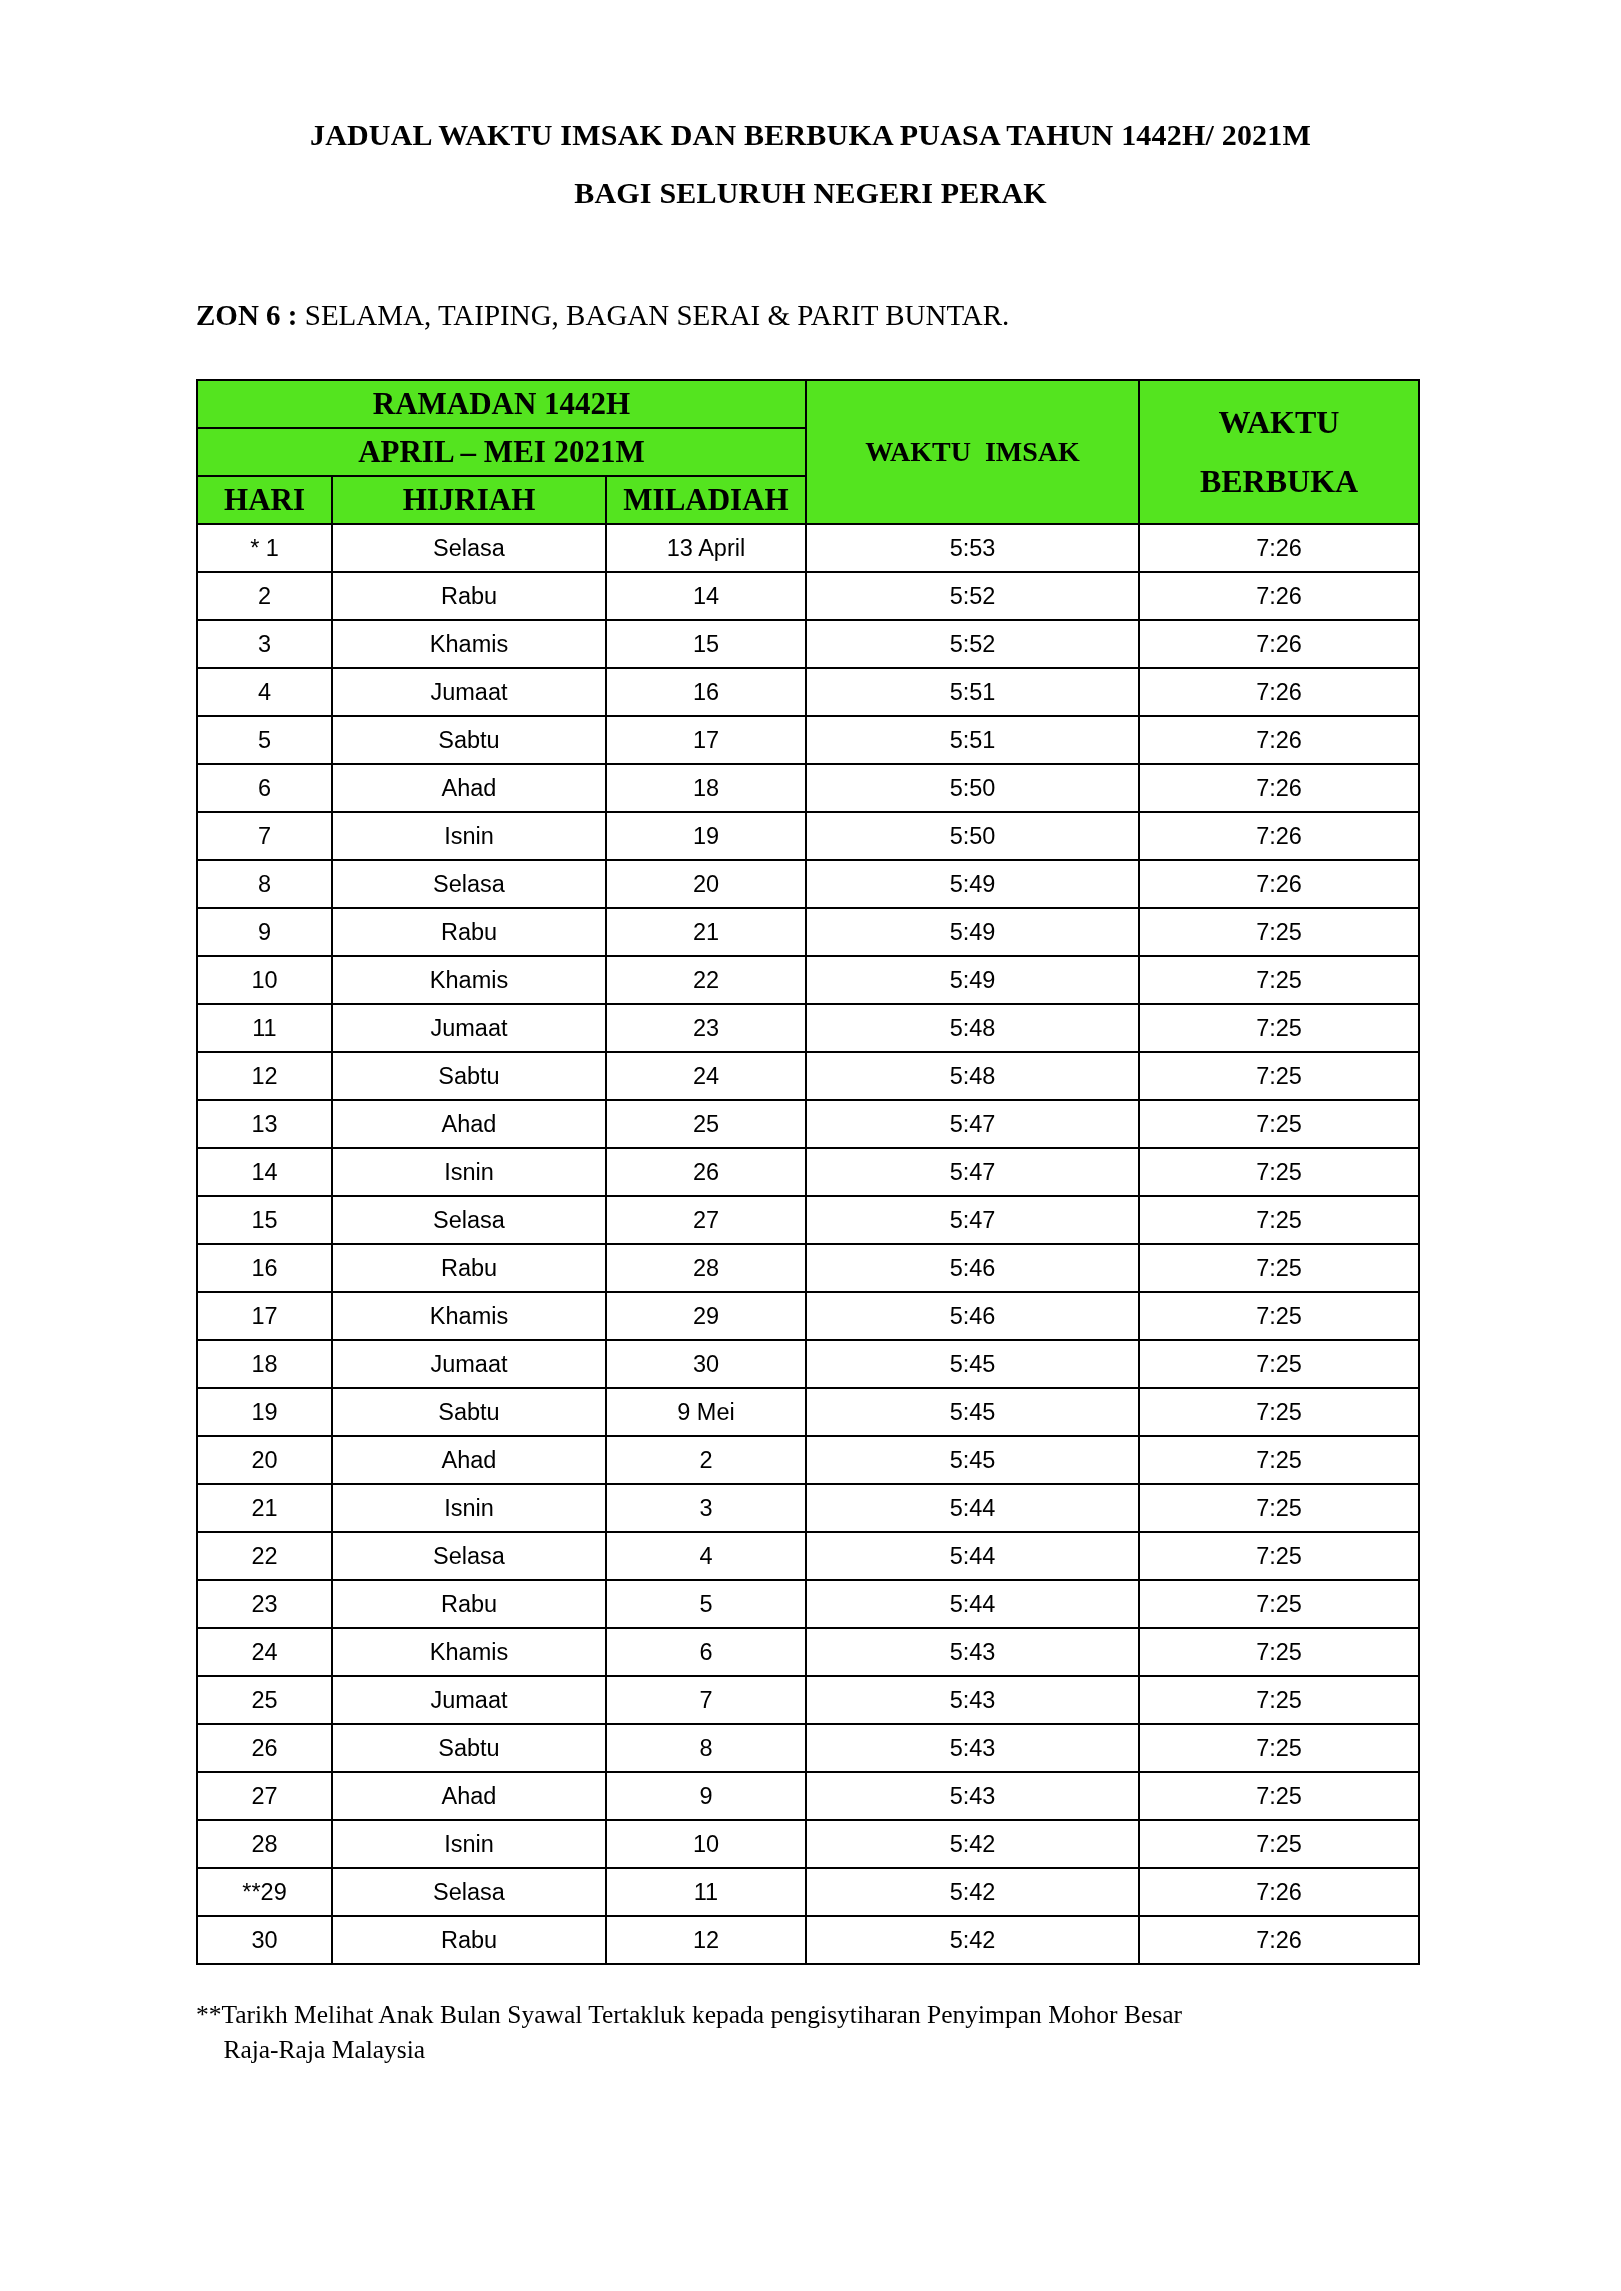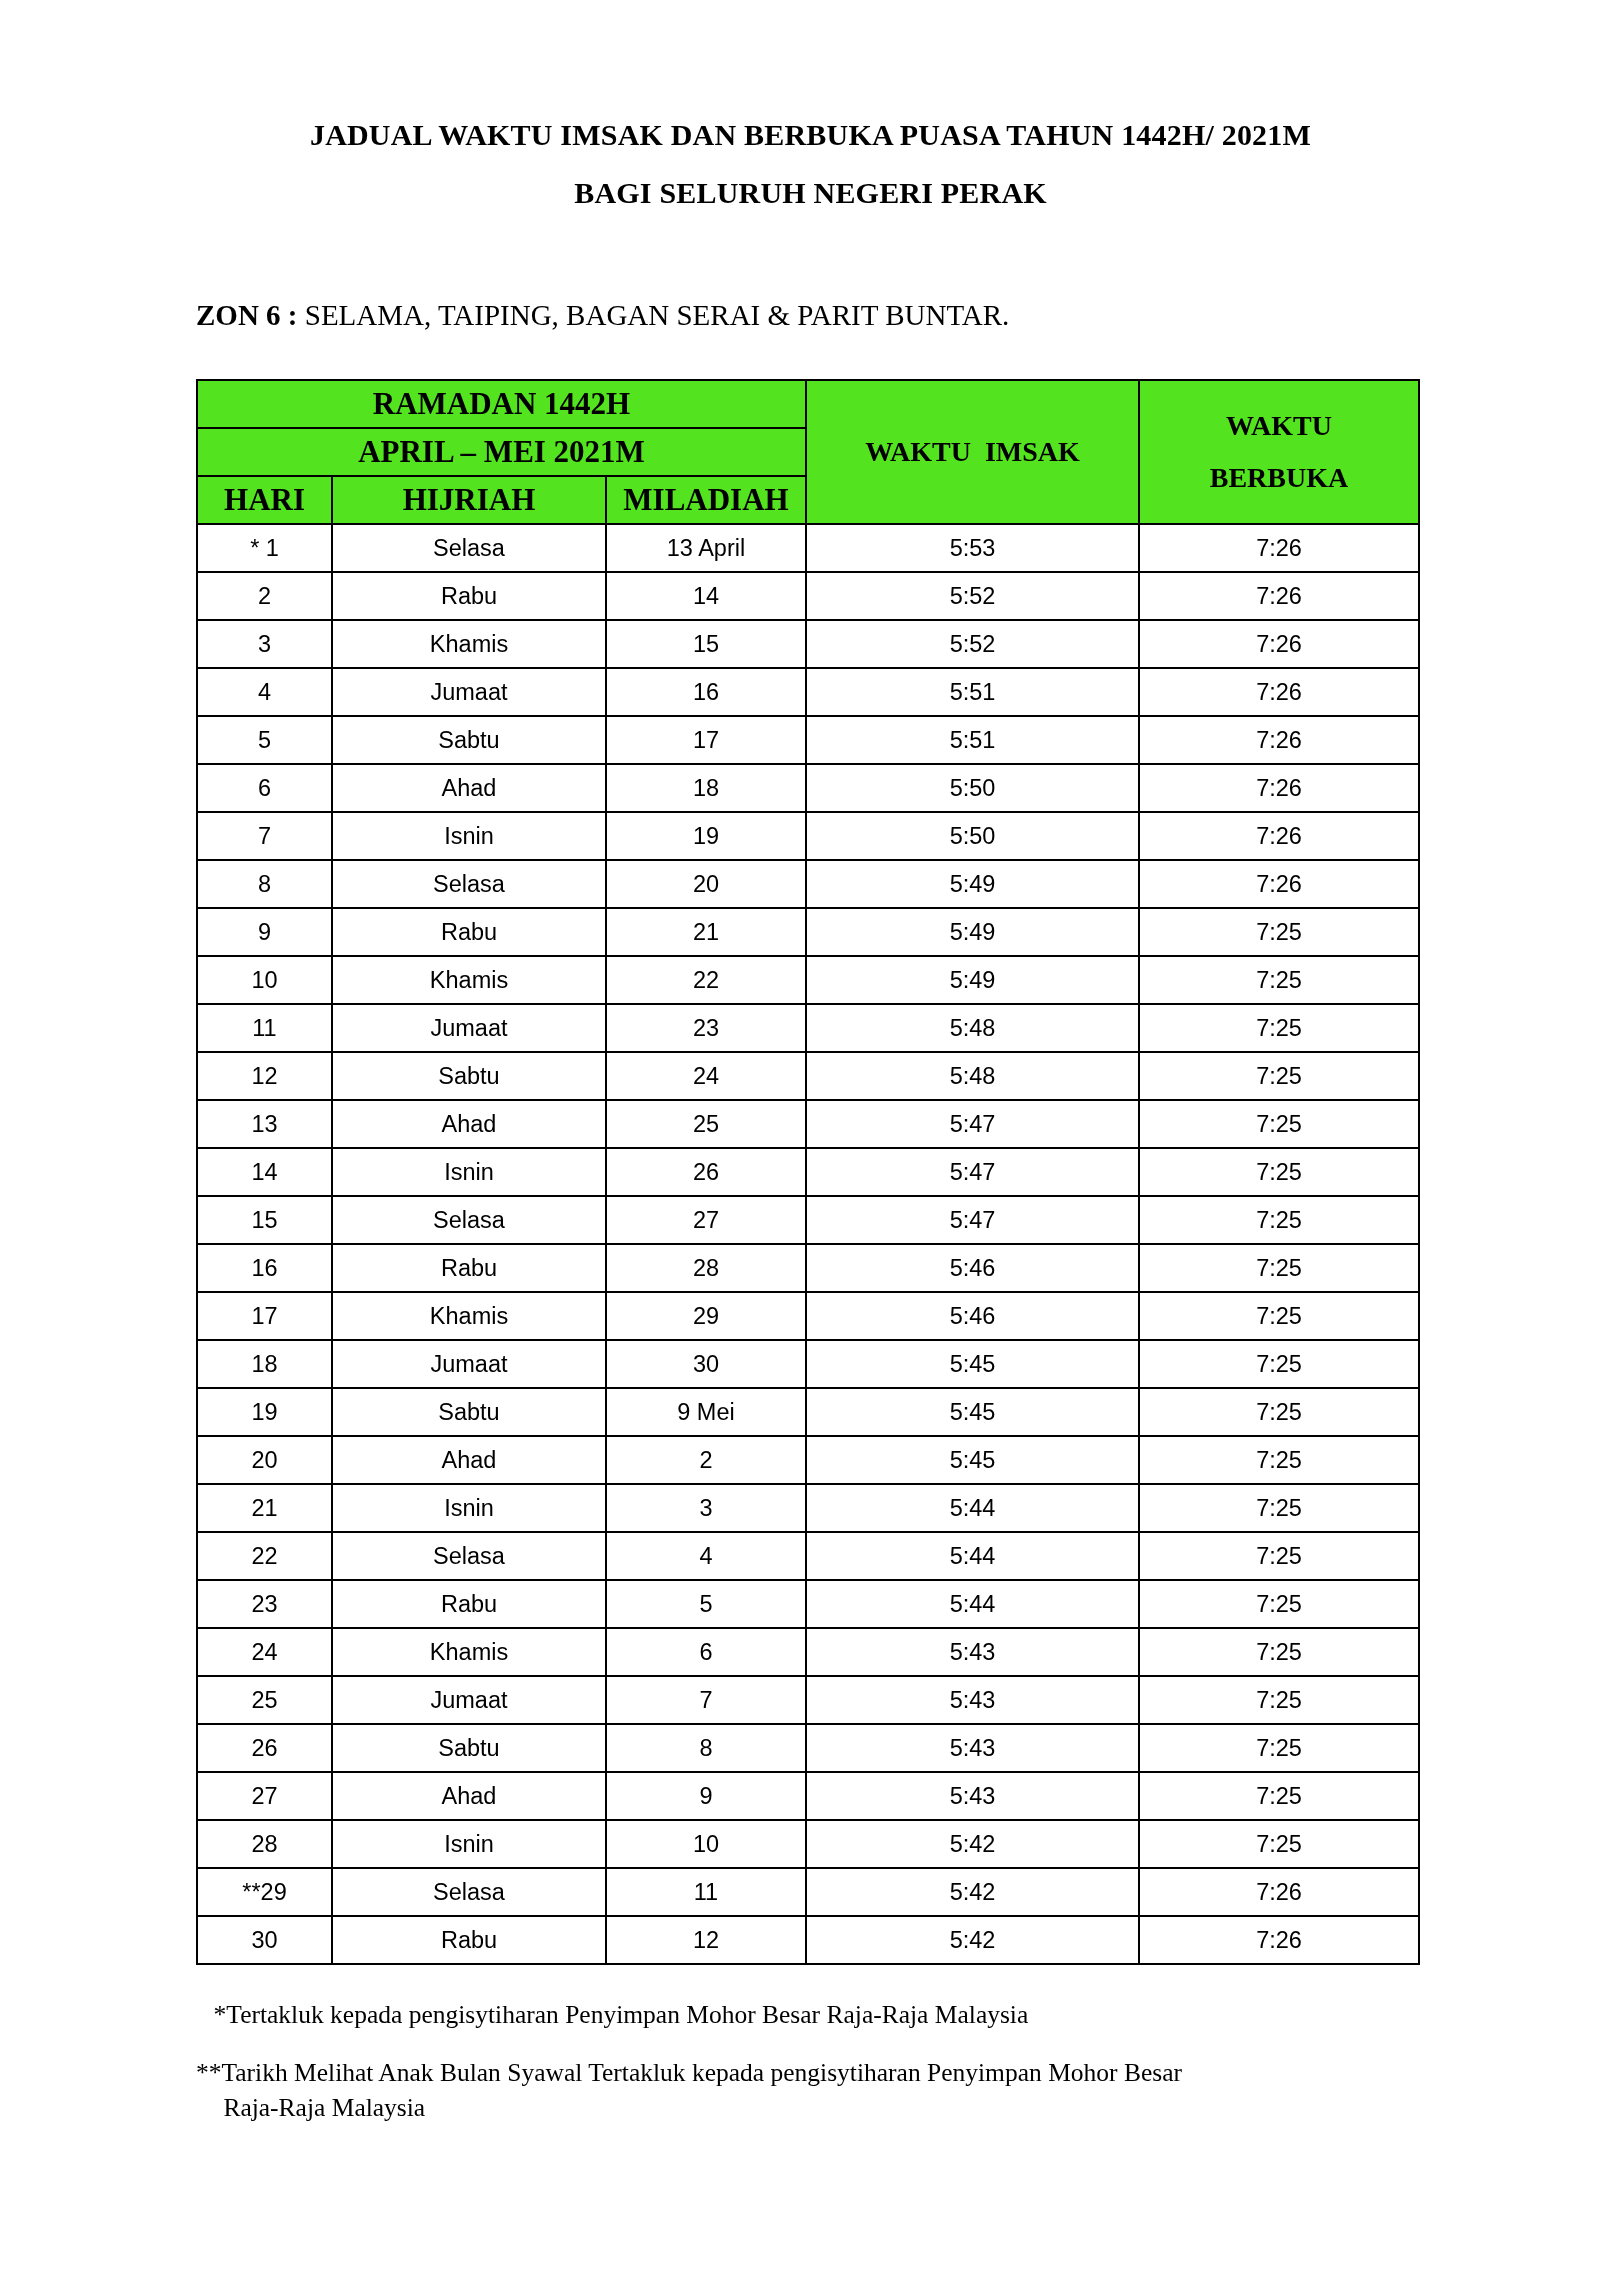--- a/index.html
+++ b/index.html
@@ -41,21 +41,21 @@
   }
   .schedule { border:2.9px solid #000; }
   .schedule thead th {
     background:var(--green, #54e41f);
     font-family:"Liberation Serif", serif;
     font-weight:bold;
     font-size:31px;
   }
   .schedule thead tr { height:48px; }
   .schedule th.imsak   { white-space:pre; font-size:28px; }
-  .schedule th.berbuka { white-space:pre-line; line-height:1.85; font-size:28px; }
+  .schedule th.berbuka { white-space:pre-line; line-height:1.85; font-size:32px; }
   .schedule tbody tr { height:48px; }
   .schedule tbody td {
     font-family:"Liberation Sans", sans-serif;
     font-size:23.5px;
     background:#fff;
   }
 
   .footnotes { margin:33px 0 0 196px; font-size:25.5px; line-height:1.3; }
   .note1 { padding-left:17.6px; }
   .note2 { margin-top:24.5px; }
@@ -308,21 +308,20 @@
           <td>30</td>
           <td>Rabu</td>
           <td>12</td>
           <td>5:42</td>
           <td>7:26</td>
         </tr>
       </tbody>
   </table>
 
   <div class="footnotes">
-    <div class="note1">*Tertakluk kepada pengisytiharan Penyimpan Mohor Besar Raja-Raja Malaysia</div>
     <div class="note2">
       <div>**Tarikh Melihat Anak Bulan Syawal Tertakluk kepada pengisytiharan Penyimpan Mohor Besar</div>
       <div class="note2-wrap">Raja-Raja Malaysia</div>
     </div>
   </div>
 
 </div>
 
 
 </body></html>

